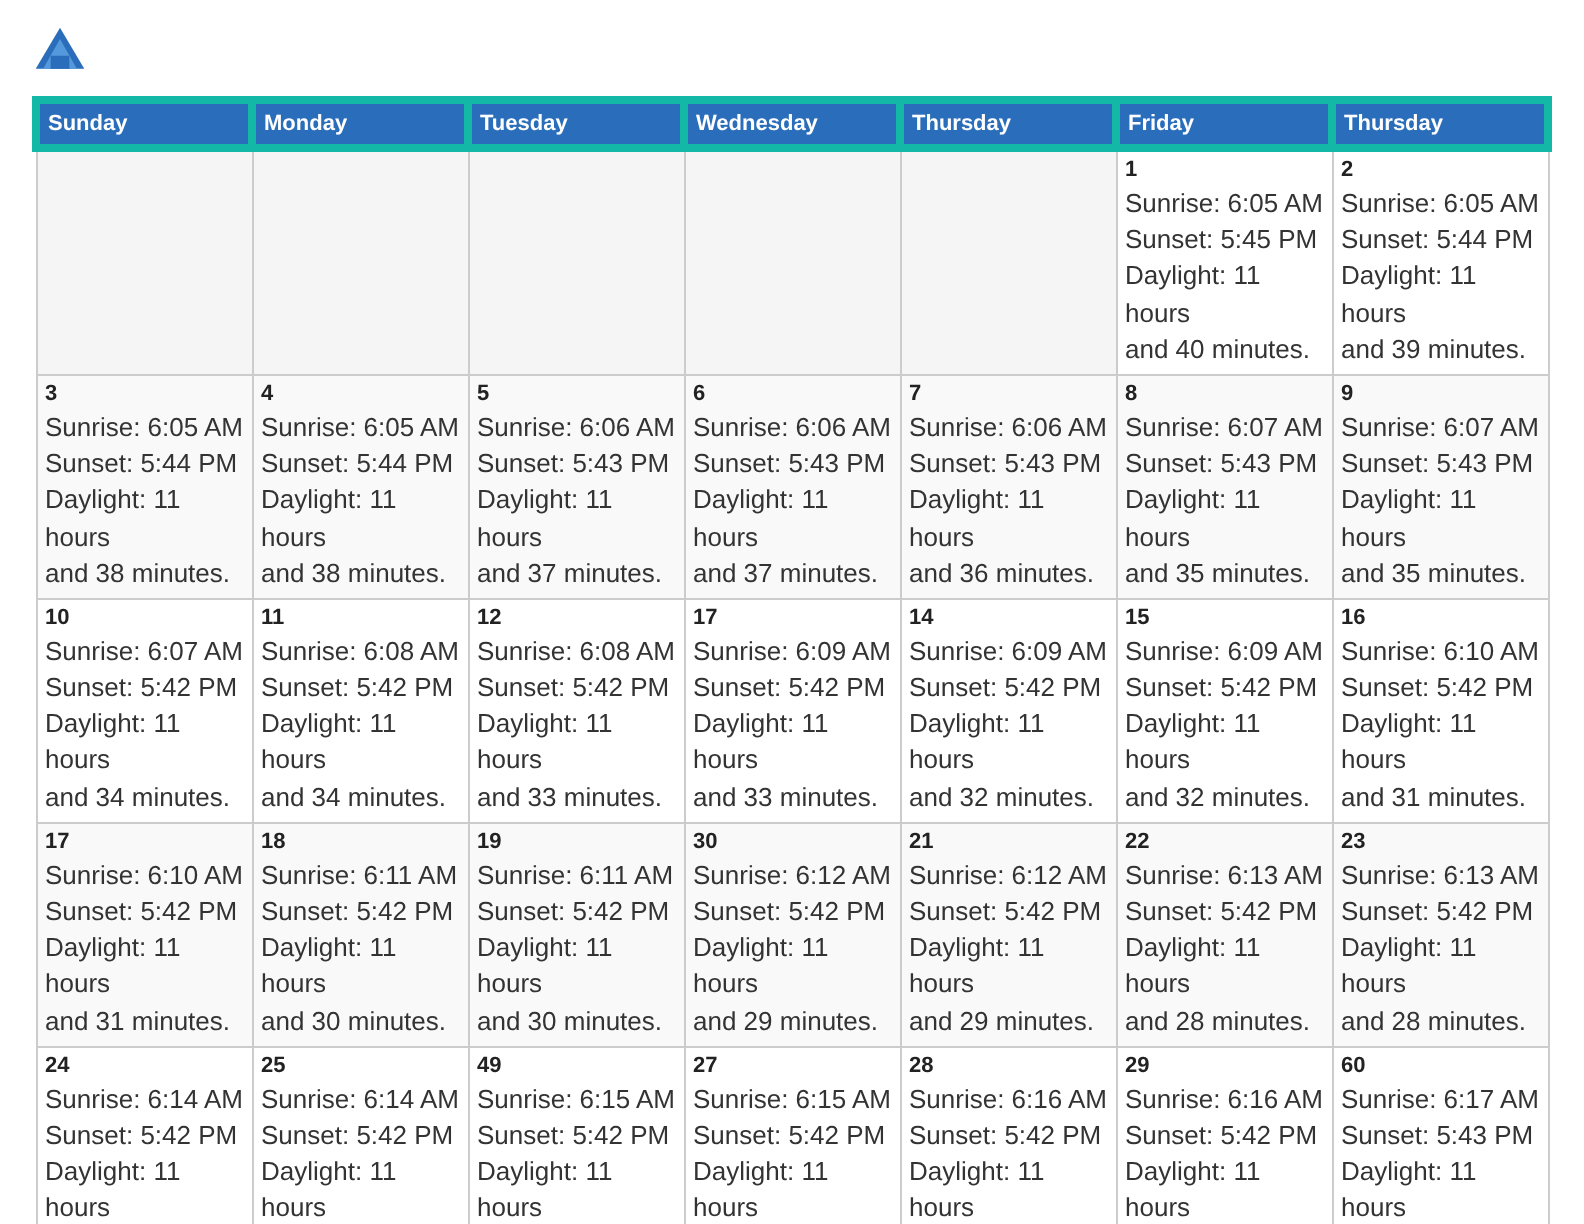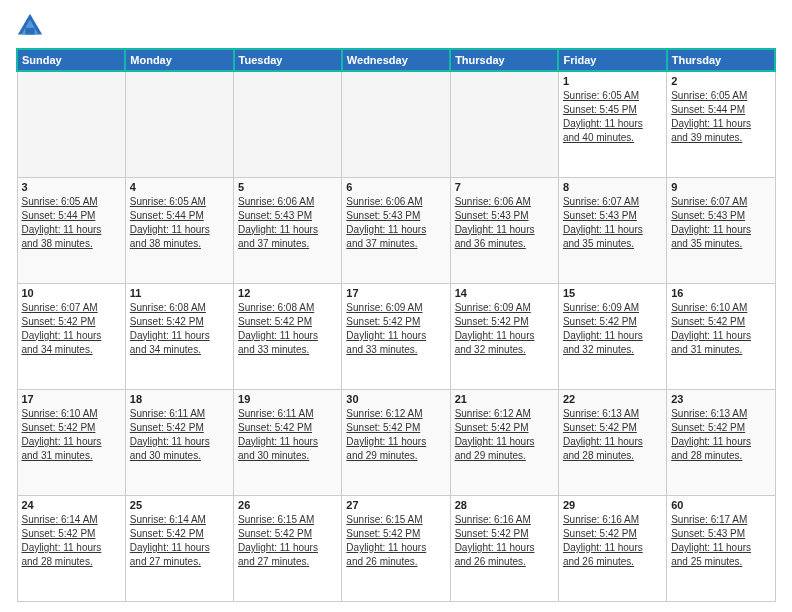--- a/index.html
+++ b/index.html
@@ -66,21 +66,21 @@
       border-collapse: collapse;
       width: 100%;
       table-layout: fixed;
     }
     .calendar th {
       background: #2a6ebb;
       color: #fff;
       font-size: 11px;
       font-weight: bold;
       padding: 4px 4px;
-      border: 2px solid #14b8a6;
+      border: 4px solid #14b8a6;
       text-align: left;
     }
     .calendar td {
       border: 1px solid #ccc;
       vertical-align: top;
       padding: 3px 4px;
       font-size: 9.5px;
       color: #333;
       background: #fff;
       height: 82px;
@@ -92,24 +92,23 @@
       background: #f9f9f9;
     }
     .day-num {
       font-size: 11px;
       font-weight: bold;
       color: #222;
       margin-bottom: 2px;
       display: block;
     }
     .day-info {
-      font-size: 10px;
+      font-size: 13px;
       color: #333;
       line-height: 1.4;
-      text-decoration: underline;
     }
   </style>
 </head>
 <body>
 
 <div class="page">
   <div class="header">
     <div class="logo">
       <svg class="logo-icon" viewBox="0 0 30 30" xmlns="http://www.w3.org/2000/svg">
         <polygon points="15,2 28,24 2,24" fill="#2a6ebb"></polygon>
@@ -248,21 +247,21 @@
         <tr>
           <td>
             <span class="day-num">24</span>
             <div class="day-info">Sunrise: 6:14 AM<br>Sunset: 5:42 PM<br>Daylight: 11 hours<br>and 28 minutes.</div>
           </td>
           <td>
             <span class="day-num">25</span>
             <div class="day-info">Sunrise: 6:14 AM<br>Sunset: 5:42 PM<br>Daylight: 11 hours<br>and 27 minutes.</div>
           </td>
           <td>
-            <span class="day-num">26</span>
+            <span class="day-num">49</span>
             <div class="day-info">Sunrise: 6:15 AM<br>Sunset: 5:42 PM<br>Daylight: 11 hours<br>and 27 minutes.</div>
           </td>
           <td>
             <span class="day-num">27</span>
             <div class="day-info">Sunrise: 6:15 AM<br>Sunset: 5:42 PM<br>Daylight: 11 hours<br>and 26 minutes.</div>
           </td>
           <td>
             <span class="day-num">28</span>
             <div class="day-info">Sunrise: 6:16 AM<br>Sunset: 5:42 PM<br>Daylight: 11 hours<br>and 26 minutes.</div>
           </td>

